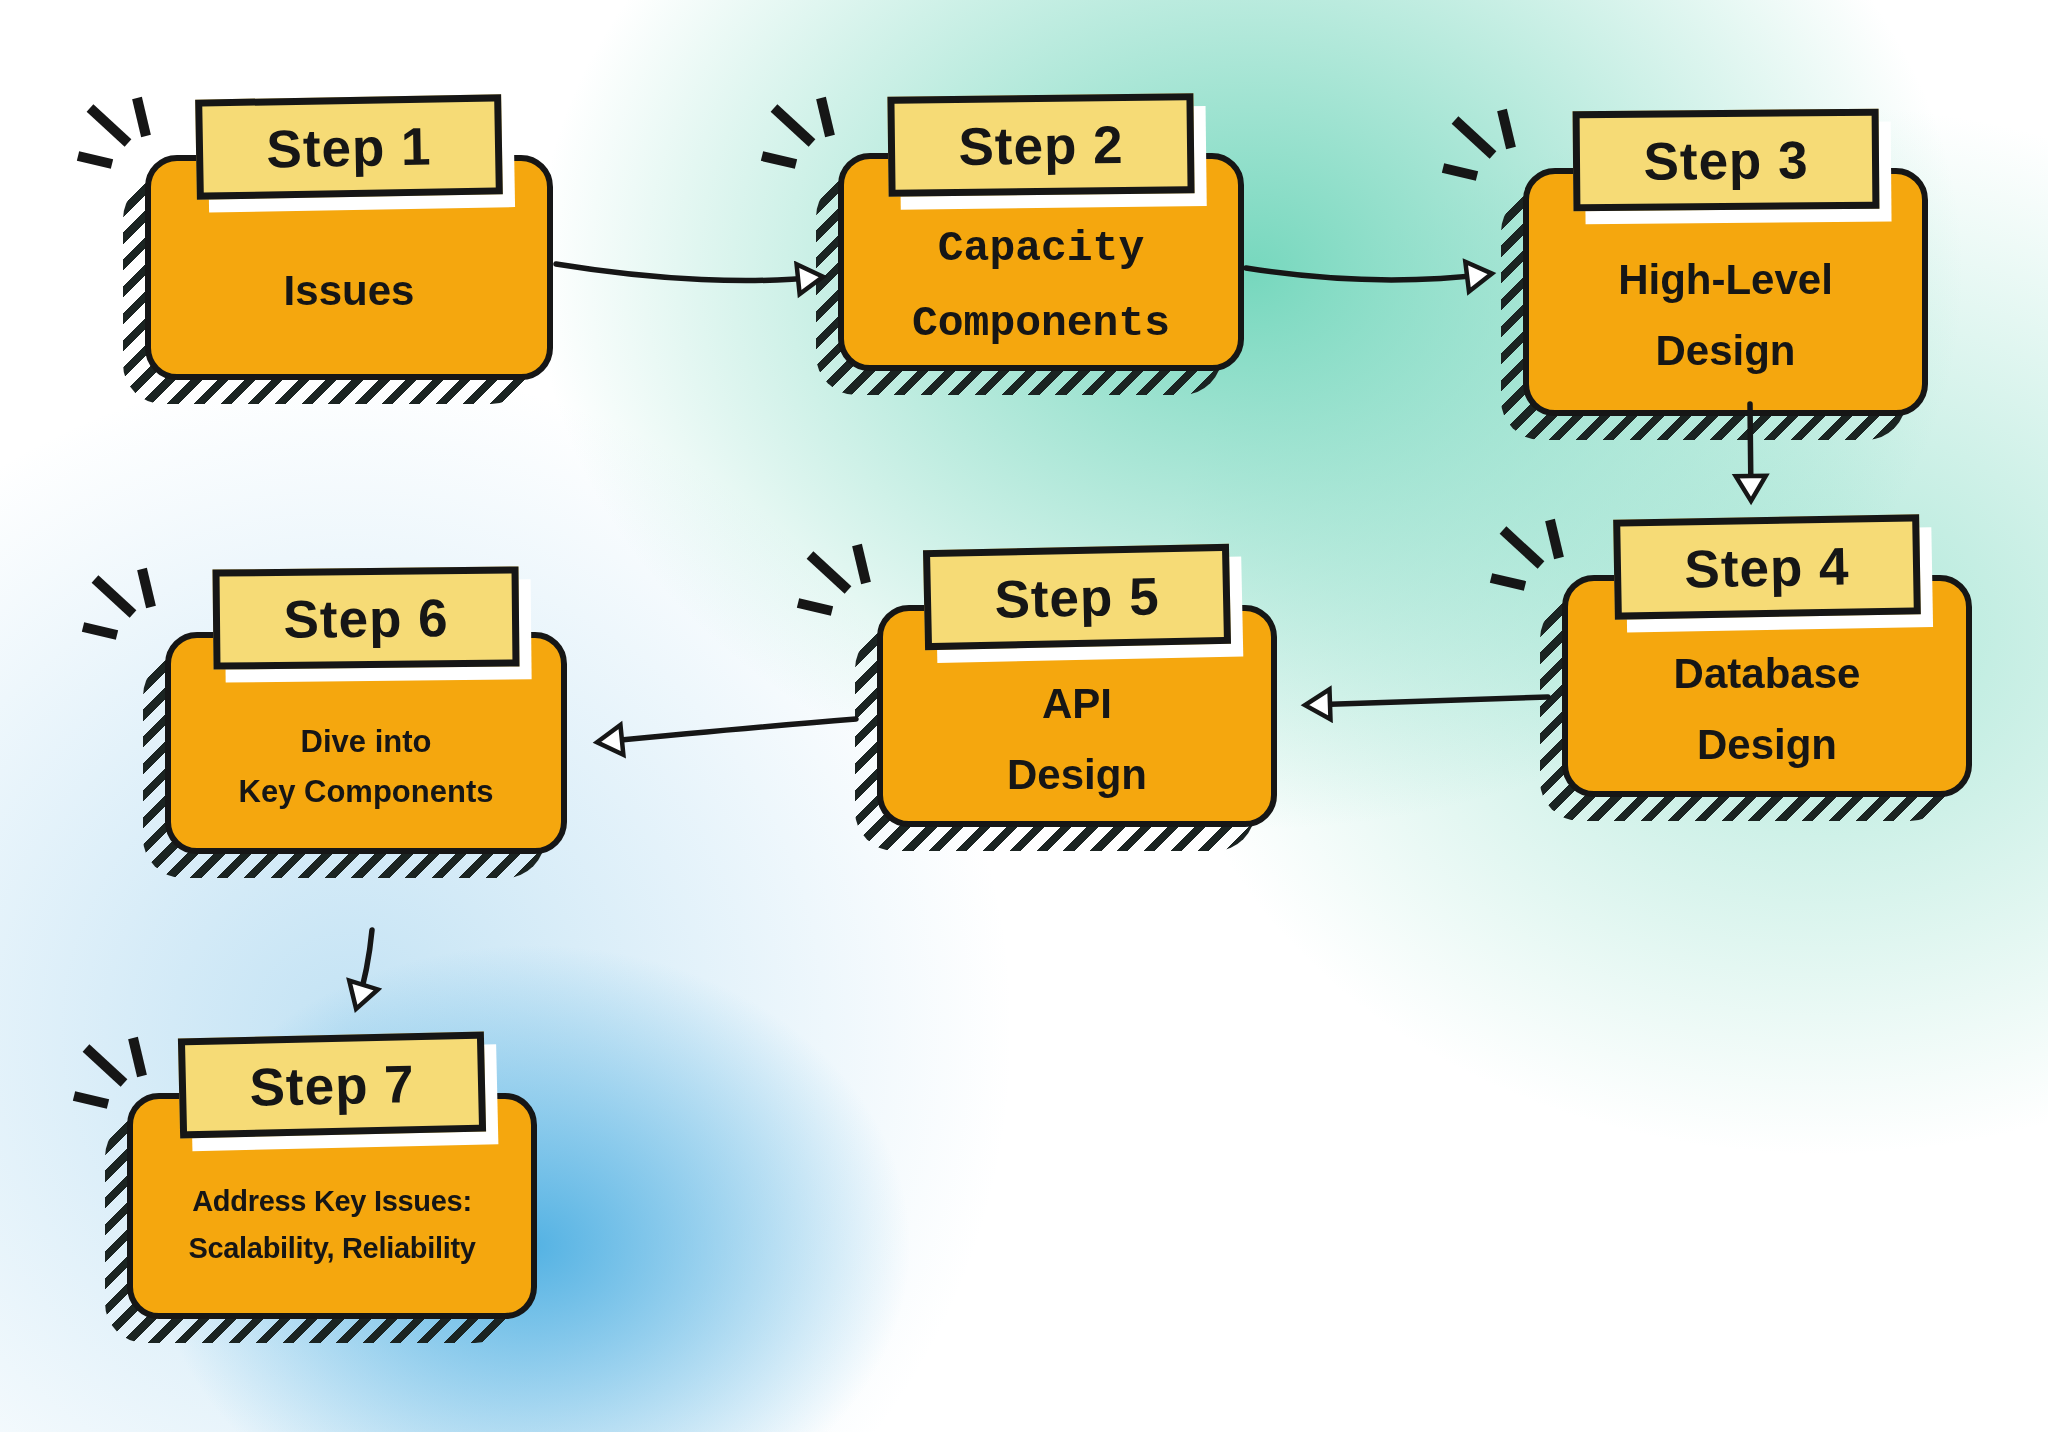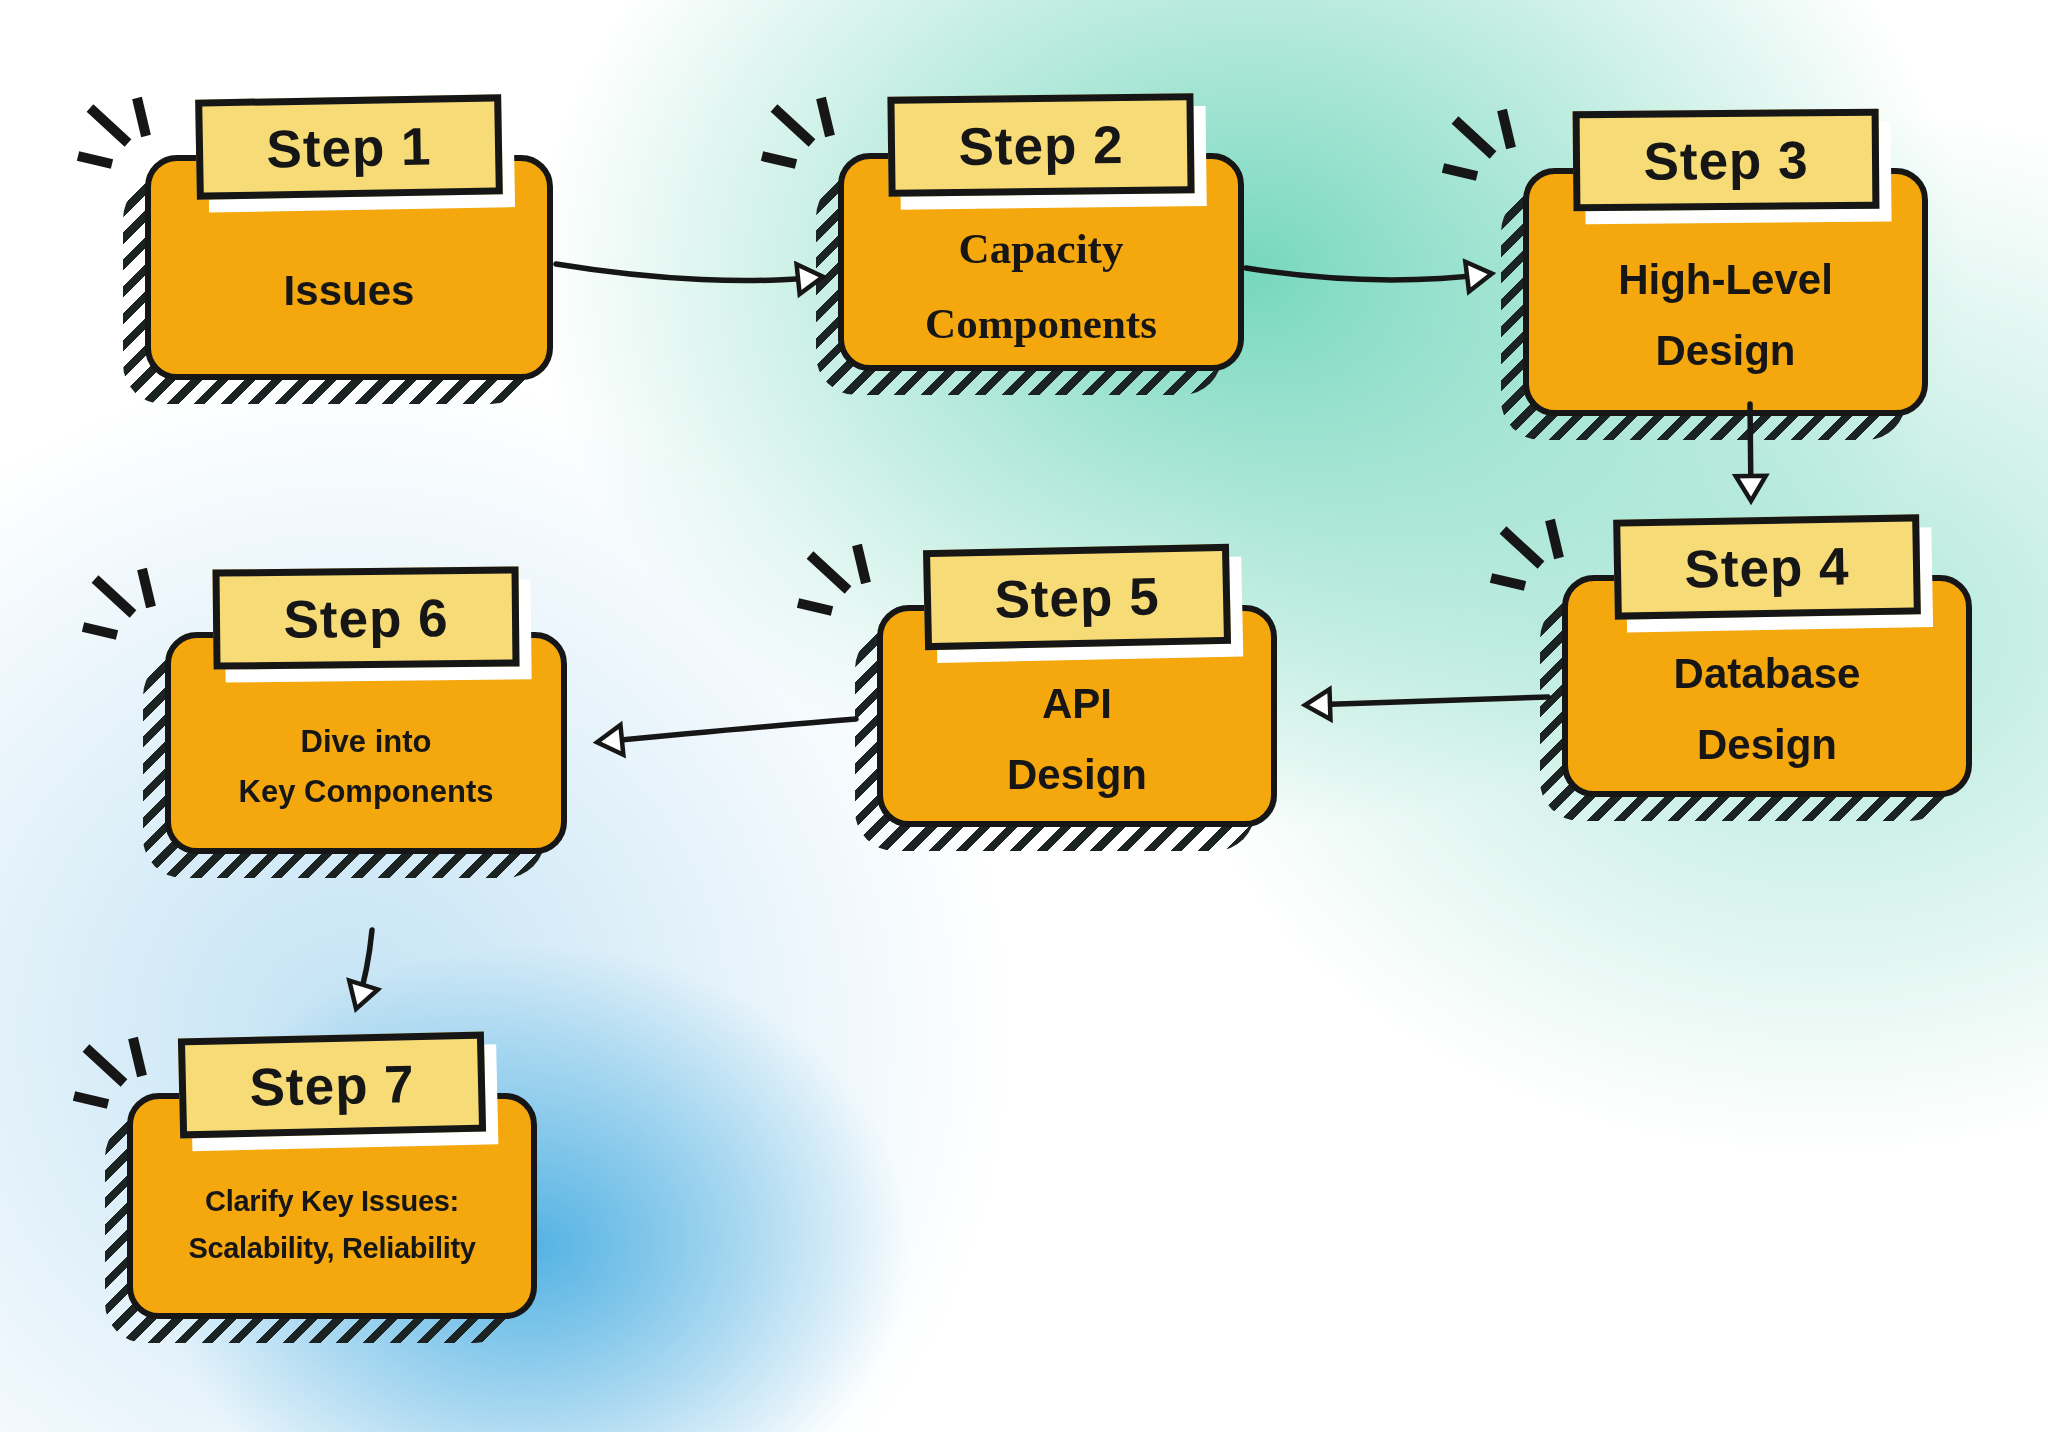--- a/index.html
+++ b/index.html
@@ -43,21 +43,21 @@
   }
   .step .line {
     color: #161616;
     font-weight: bold;
     font-size: 42px;
     line-height: 1.68;
     white-space: nowrap;
     text-align: center;
   }
   .step .line.serif {
-    font-family: Liberation Serif, serif;
+    font-family: Liberation Mono, monospace;
     font-size: 43px;
     line-height: 1.75;
   }
   .step .badge {
     position: absolute;
     left: 50%;
     top: -58px;
     width: 306px;
     height: 100px;
     transform: translateX(-50%) rotate(-1deg);
@@ -163,21 +163,21 @@
     <div class="body">
       <div class="line">Dive into</div>
       <div class="line">Key Components</div>
     </div>
     <div class="badge">Step 6</div>
   </div>
 
   <div class="step step-7">
     <div class="shadow"></div>
     <div class="body">
-      <div class="line">Clarify Key Issues:</div>
+      <div class="line">Address Key Issues:</div>
       <div class="line">Scalability, Reliability</div>
     </div>
     <div class="badge">Step 7</div>
   </div>
 
   <svg class="overlay" width="2048" height="1432" viewBox="0 0 2048 1432">
     <defs>
       <marker id="ah" markerUnits="userSpaceOnUse" markerWidth="34" markerHeight="42" refX="25" refY="19" orient="auto">
         <path d="M3,4 L28,19 L3,34 Z" fill="#ffffff" stroke="#161616" stroke-width="4.5" stroke-linejoin="miter"></path>
       </marker>

